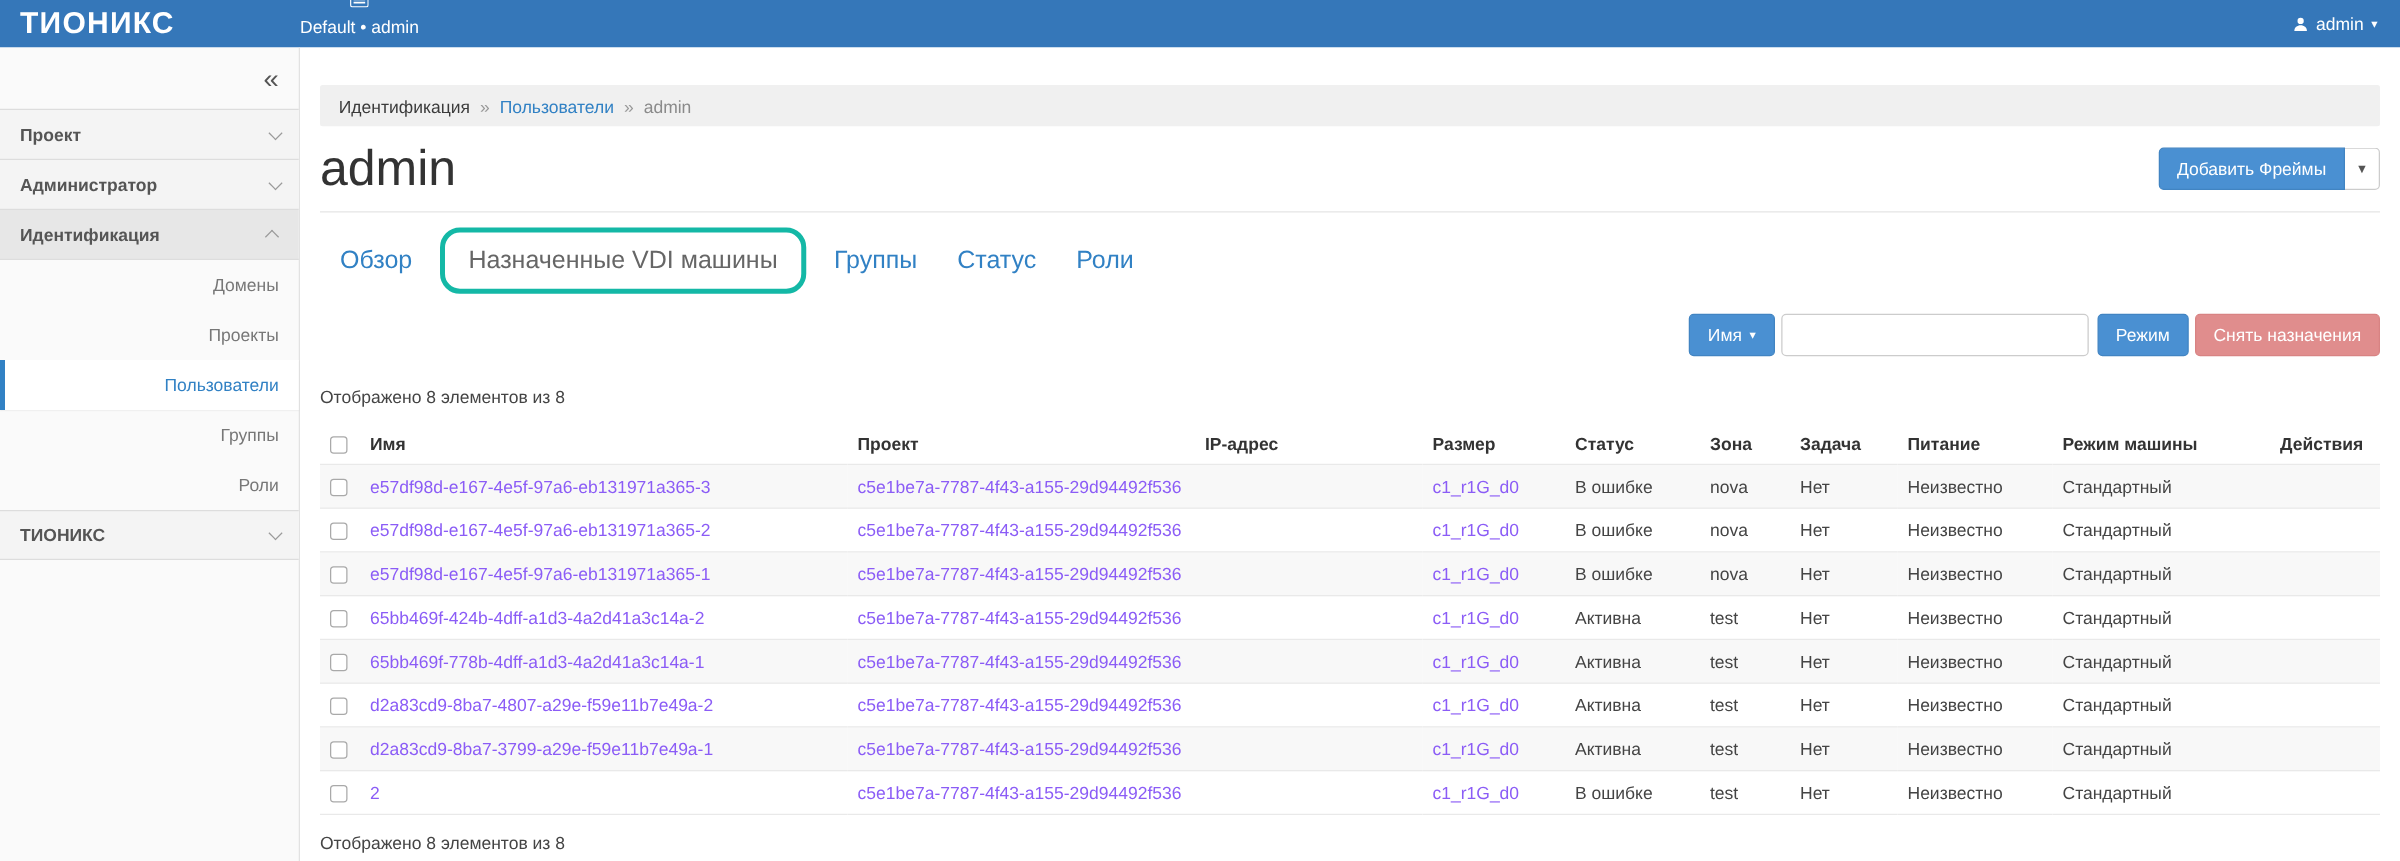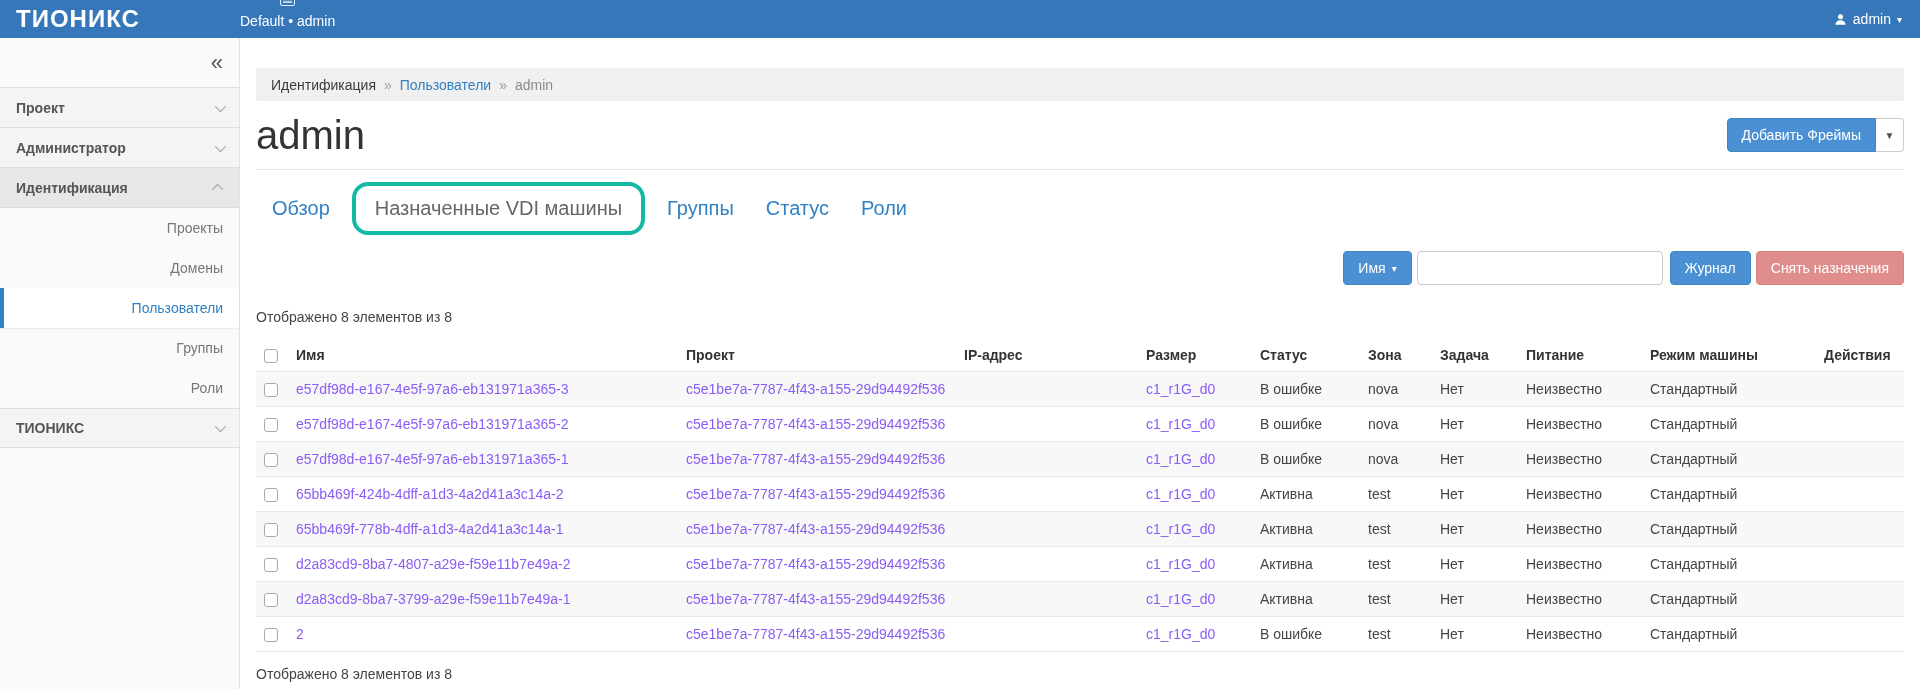--- a/index.html
+++ b/index.html
@@ -124,24 +124,24 @@
     </div>
     <div class="side-section">
       <span>Администратор</span>
       <span class="chev down"></span>
     </div>
     <div class="side-section active">
       <span>Идентификация</span>
       <span class="chev up"></span>
     </div>
     <div class="side-sub">
+      <span>Домены</span>
+    </div>
+    <div class="side-sub">
       <span>Проекты</span>
-    </div>
-    <div class="side-sub">
-      <span>Домены</span>
     </div>
     <div class="side-sub selected">
       <span>Пользователи</span>
     </div>
     <div class="side-sub">
       <span>Группы</span>
     </div>
     <div class="side-sub">
       <span>Роли</span>
     </div>
@@ -178,21 +178,21 @@
       <span class="tab">Статус</span>
       <span class="tab">Роли</span>
     </div>
 
     <div class="filter-row">
       <button class="btn btn-blue filter-field-btn">
         <span>Имя</span>
         <span class="caret">▾</span>
       </button>
       <input class="filter-input" type="text" placeholder="" style="">
-      <button class="btn btn-blue filter-btn">Журнал</button>
+      <button class="btn btn-blue filter-btn">Режим</button>
       <button class="btn btn-red">Снять назначения</button>
     </div>
 
     <div class="summary">Отображено 8 элементов из 8</div>
 
     <table class="vmtable">
       <colgroup>
         <col style="width:32px">
           <col style="width:390px">
           <col style="width:278px">

